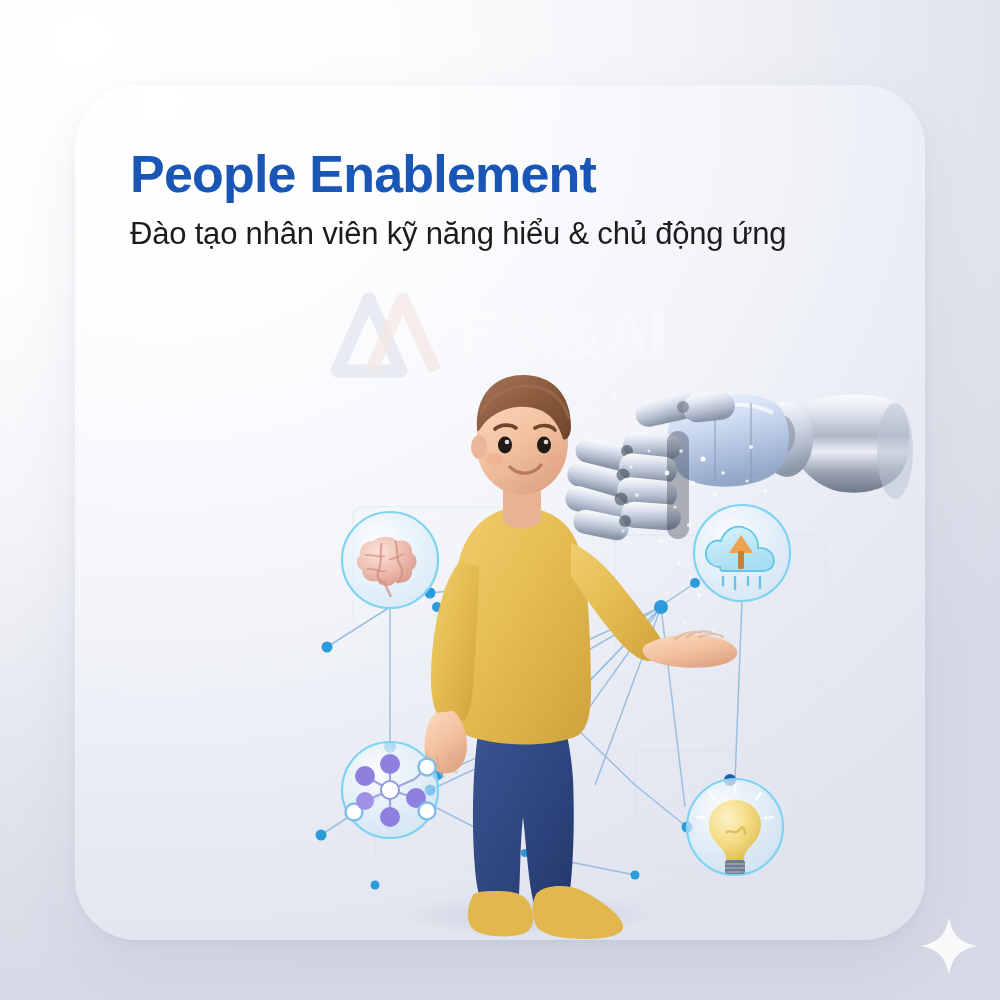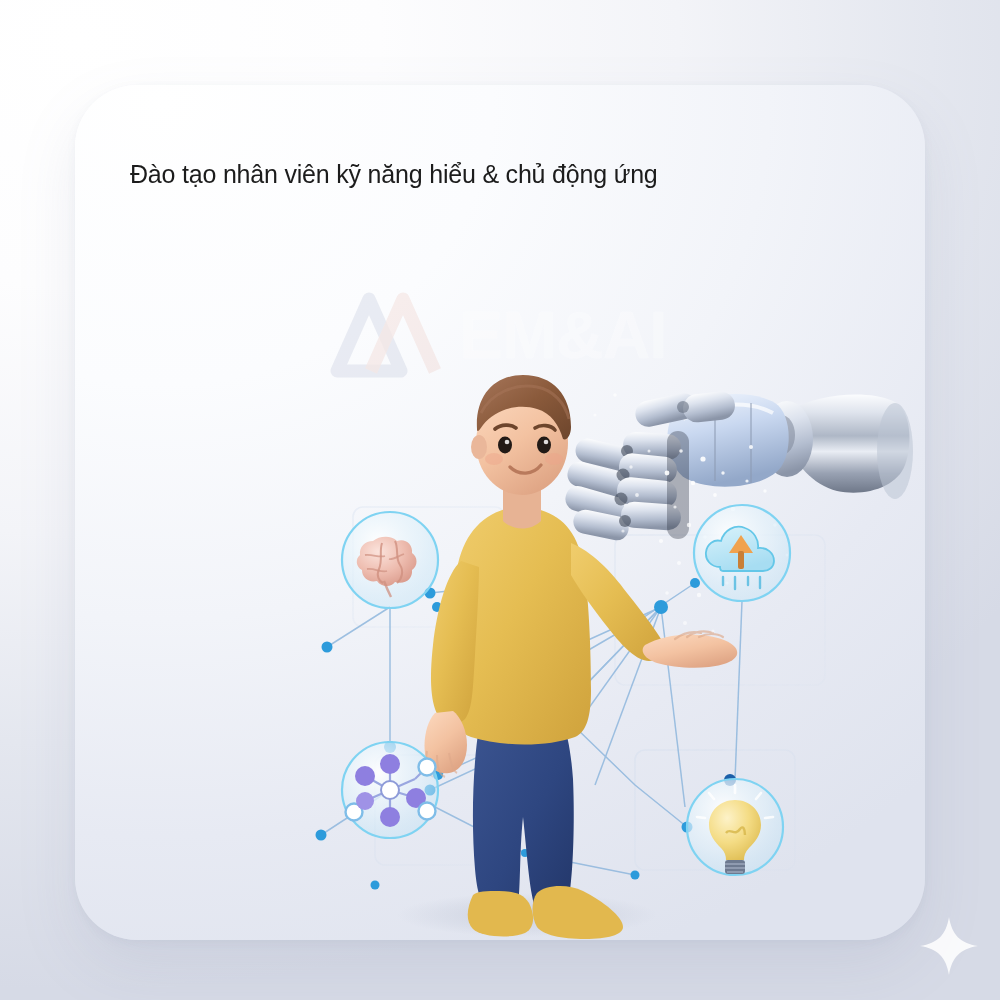--- a/index.html
+++ b/index.html
@@ -33,21 +33,21 @@
   
   .text-block{
     position:absolute; left:55px; top:62px; width:760px;
   }
   .title{
     font-size:52px; font-weight:bold; color:#1a56b5;
     letter-spacing:-.8px; line-height:1.05;
   }
   .subtitle{
     margin-top:10px;
-    font-size:25px; color:#1c1c1c; line-height:1.42;
+    font-size:31px; color:#1c1c1c; line-height:1.42;
     letter-spacing:-.2px;
     max-width:730px;
   }
 
   
   .stage{
     position:absolute; left:0; top:270px; width:850px; height:585px;
   }
   .stage svg{ display:block; width:100%; height:100%; }
 
@@ -62,20 +62,21 @@
     letter-spacing:-1px; line-height:1;
     text-shadow:0 0 1px rgba(255,255,255,.5);
   }
 </style>
 </head>
 <body>
 
 <div class="card">
 
   <div class="text-block">
+    <div class="title">People Enablement</div>
     <div class="subtitle">
       <div>Đào tạo nhân viên kỹ năng hiểu &amp; chủ động ứng</div>
     </div>
   </div>
 
   <div class="watermark">
     <span>
       <svg width="120" height="95" viewBox="0 0 120 95">
         <path d="M12 86 L44 14 L76 86 Z" fill="none" stroke="#aab3cc" stroke-width="13" stroke-linejoin="round" opacity=".75"></path>
         <path d="M46 86 L78 14 L110 86" fill="none" stroke="#e8b9ad" stroke-width="13" stroke-linejoin="round" opacity=".75"></path>

